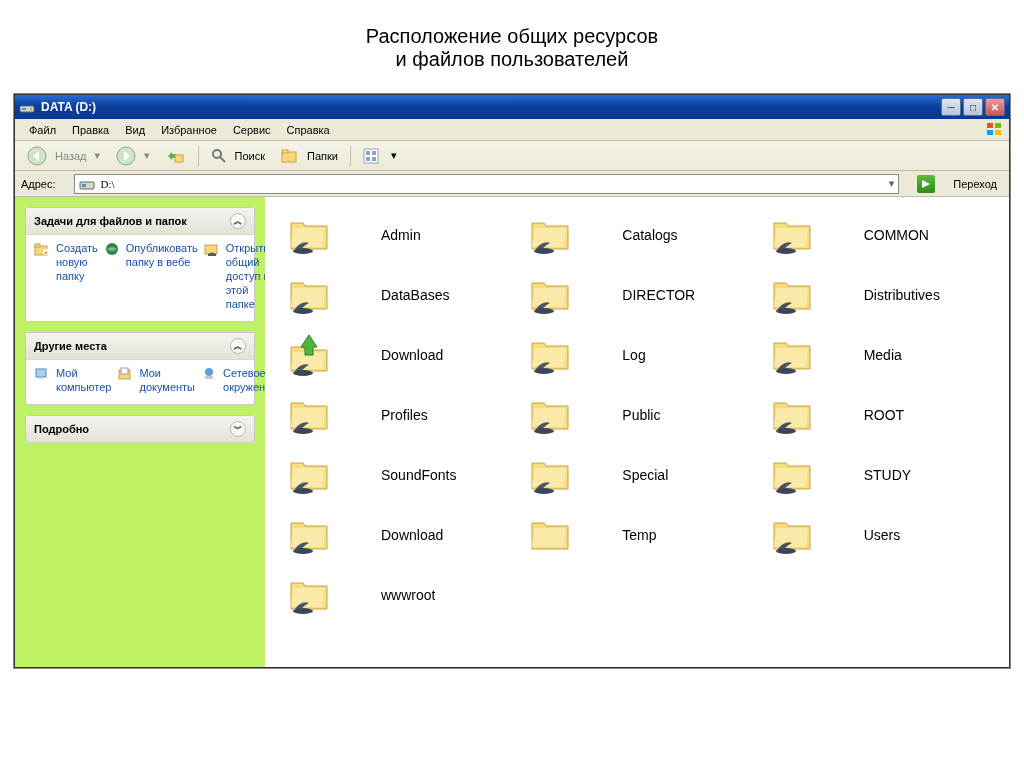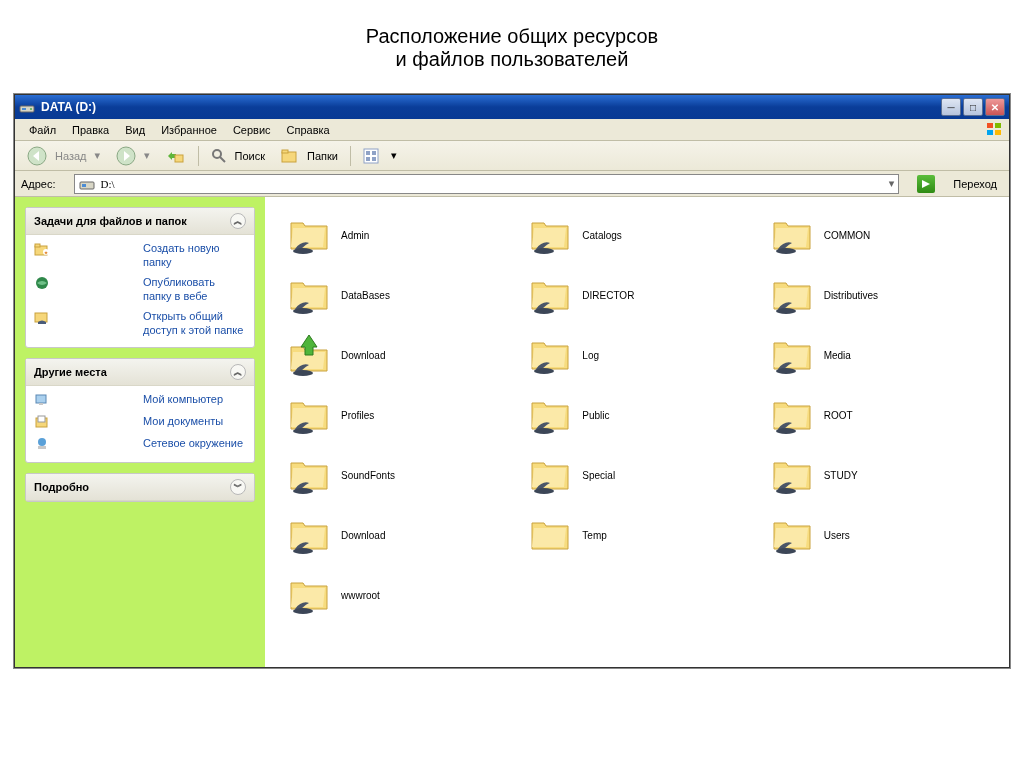--- a/index.html
+++ b/index.html
@@ -166,21 +166,20 @@
     border:1px solid #b8b8b8;
     border-radius:8px;
     display:flex; align-items:center; justify-content:center;
     background:#f8f8f4;
     font-size:9px;
     color:#666;
   }
   .side-body {
     padding: 6px 8px 10px 8px;
     display:flex;
-    flex-direction:column;
     gap:6px;
   }
   .task-item {
     display:flex;
     align-items:flex-start;
     gap:6px;
     color:#1b4fa8;
     cursor:pointer;
     font-size:11px;
   }
@@ -199,21 +198,21 @@
     row-gap: 4px;
   }
   .folder-item {
     display:flex;
     align-items:center;
     gap:10px;
     cursor:default;
     padding:2px;
   }
   .folder-item .ficon { width:44px; height:44px; position:relative; }
-  .folder-item .flabel { font-size:10px; white-space:nowrap; overflow:hidden; text-overflow:ellipsis; }
+  .folder-item .flabel { font-size:14px; white-space:nowrap; overflow:hidden; text-overflow:ellipsis;margin-left:40px; }
 
   
   svg { display:block; }
 </style>
 </head>
 <body>
 
 <div class="slide">
   <div class="slide-title">
     <span>Расположение общих ресурсов</span><br>

